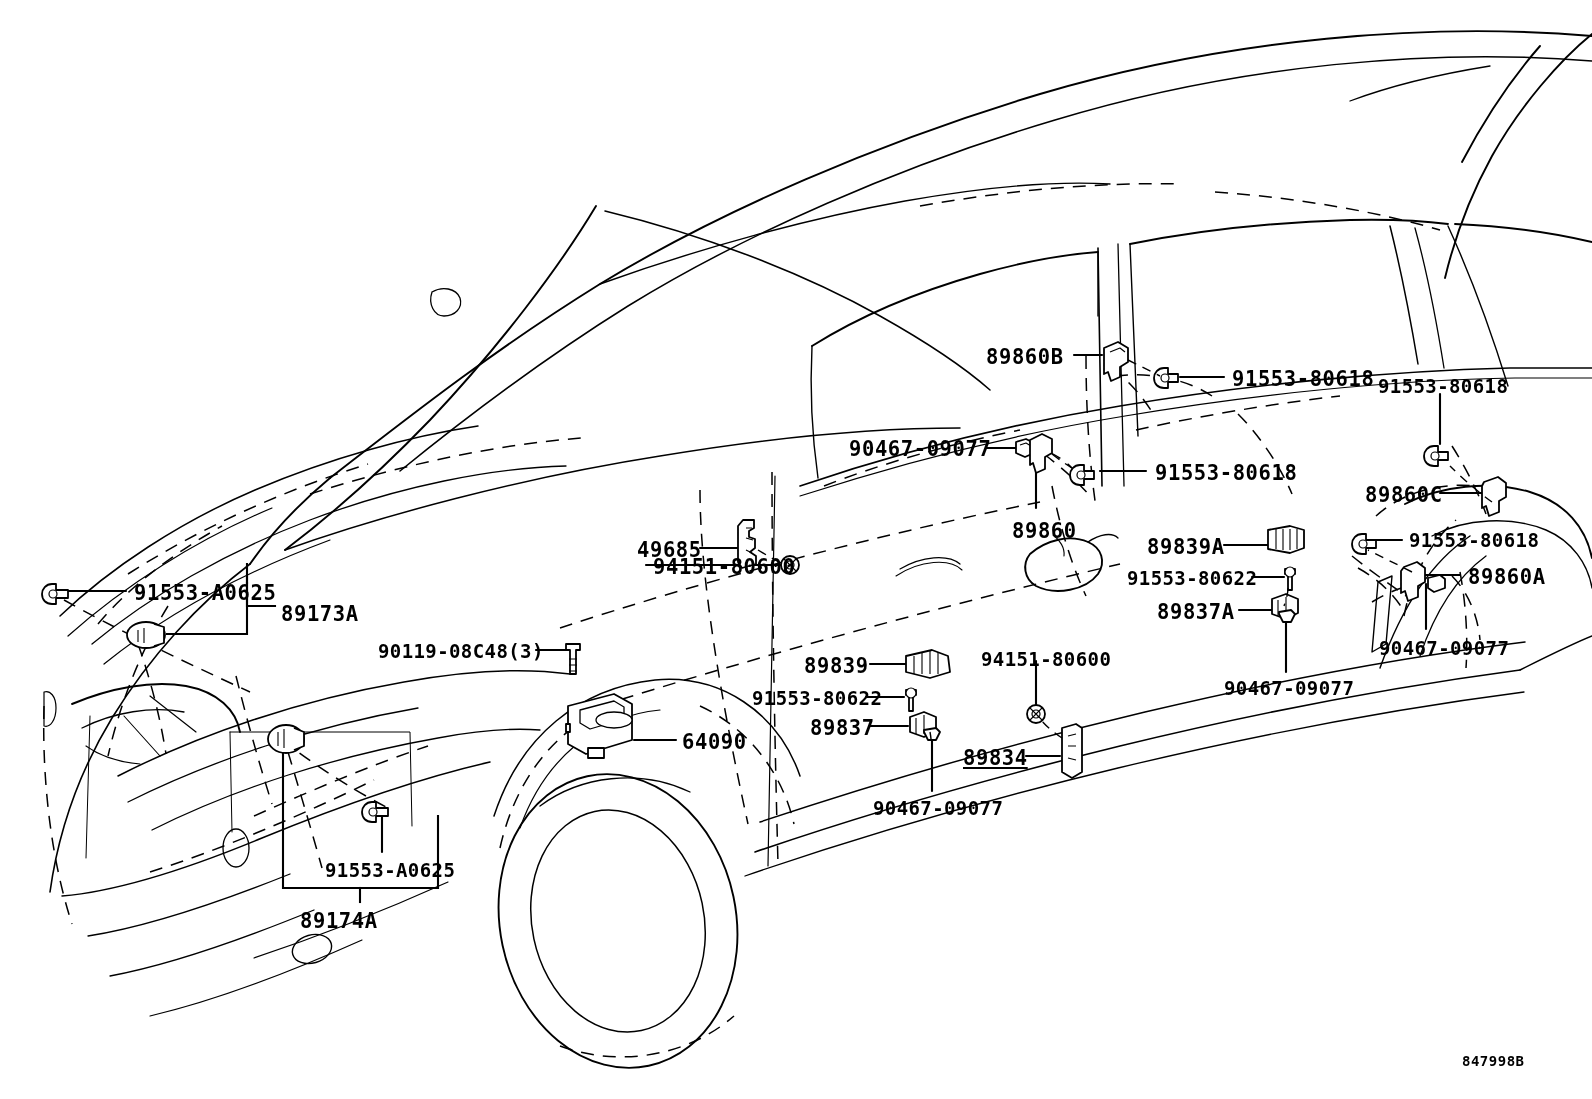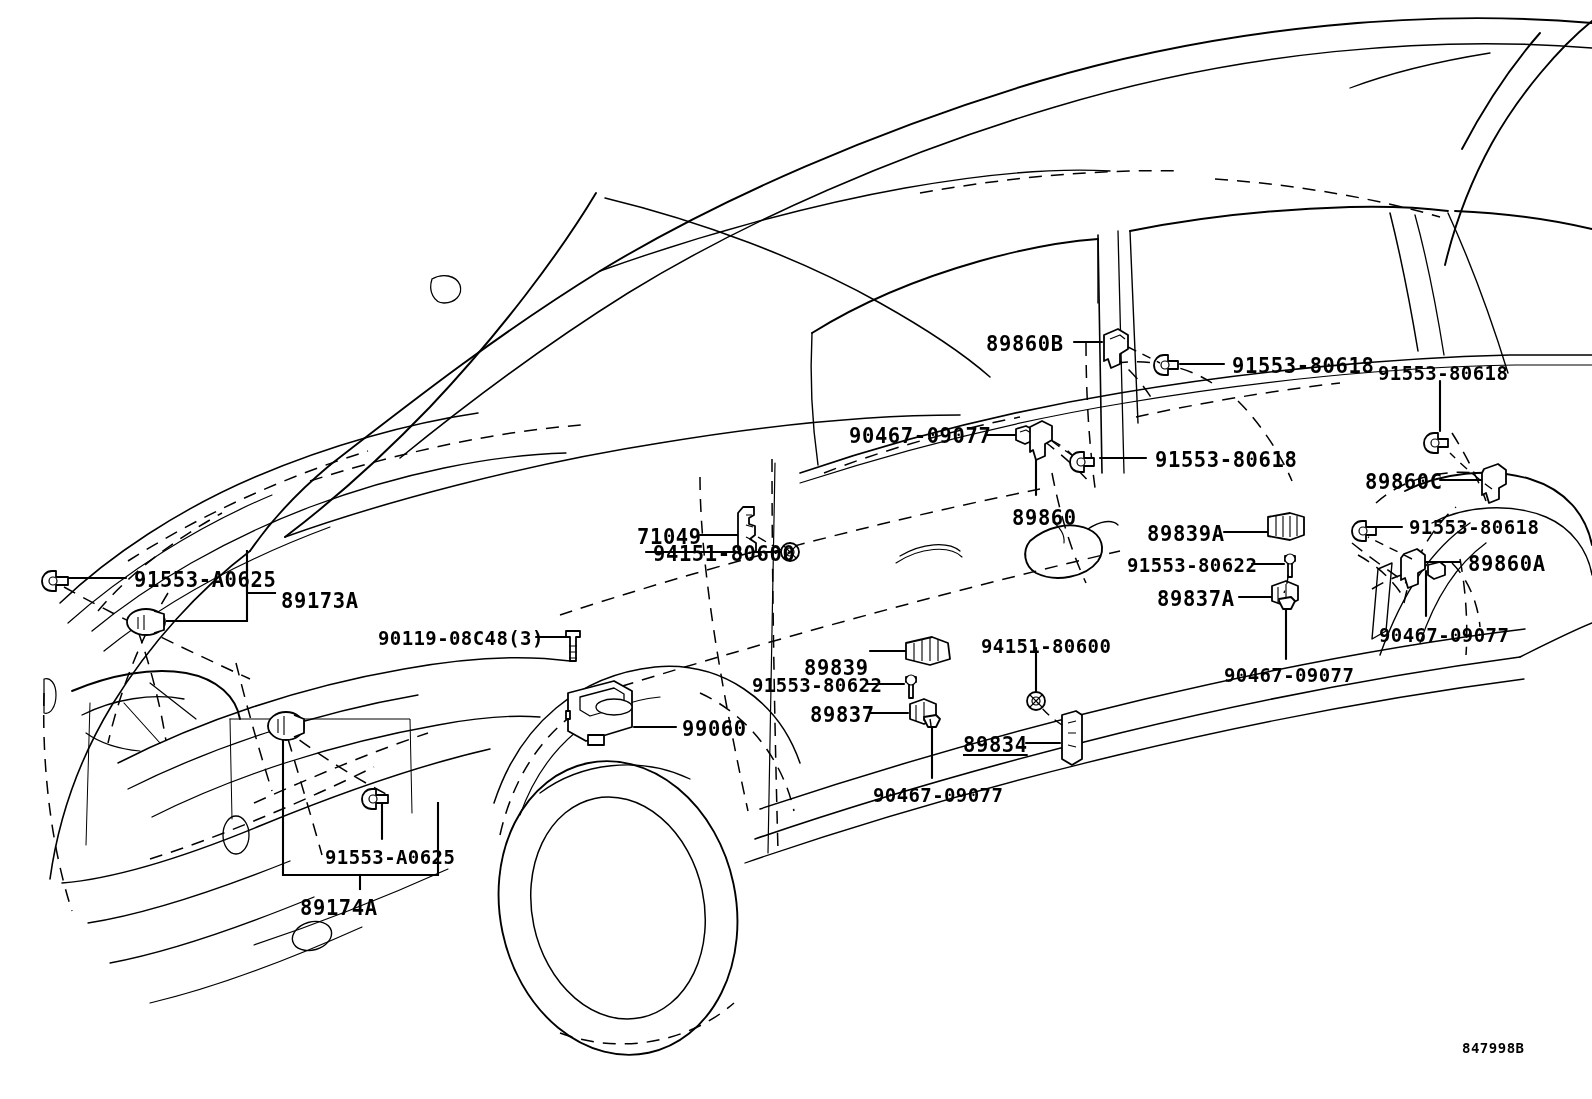--- a/index.html
+++ b/index.html
@@ -1,18 +1,18 @@
 <!DOCTYPE html>
 <html><head>
 <meta charset="utf-8">
 <style>
   html,body{margin:0;padding:0;background:#fff;}
   body{width:1592px;height:1099px;position:relative;overflow:hidden;
        font-family:"DejaVu Sans Mono","Liberation Mono",monospace;}
-  #stage{position:absolute;left:0;top:3px;width:1592px;height:827px;}
+  #stage{position:absolute;left:0;top:16px;width:1592px;height:827px;}
   svg.layer{position:absolute;left:0;top:0;width:1592px;height:1099px;}
   .lbl{position:absolute;font-family:"DejaVu Sans Mono","Liberation Mono",monospace;
        font-weight:bold;color:#000;white-space:nowrap;line-height:1;}
   .l20{font-size:20.5px;letter-spacing:0.6px;}
   .l19{font-size:19px;letter-spacing:0.4px;}
   .diagid{font-size:14px;font-weight:bold;letter-spacing:0.5px;}
 </style>
 </head>
 <body>
 
@@ -339,38 +339,38 @@
       <path d="M930 716 C932 726 932 740 932 756"></path>
     </g>
   </svg>
 
   <div class="lbl l20" style="left:986px;top:331px;">89860B</div>
   <div class="lbl l20" style="left:1232px;top:353px;">91553-80618</div>
   <div class="lbl l19" style="left:1378px;top:361px;">91553-80618</div>
   <div class="lbl l20" style="left:849px;top:423px;">90467-09077</div>
   <div class="lbl l20" style="left:1155px;top:447px;">91553-80618</div>
   <div class="lbl l20" style="left:1365px;top:469px;">89860C</div>
-  <div class="lbl l20" style="left:637px;top:524px;">71049</div>
+  <div class="lbl l20" style="left:637px;top:524px;">49685</div>
   <div class="lbl l20" style="left:1012px;top:505px;">89860</div>
   <div class="lbl l20" style="left:1147px;top:521px;">89839A</div>
   <div class="lbl l19" style="left:1409px;top:515px;">91553-80618</div>
   <div class="lbl l20" style="left:653px;top:541px;">94151-80600</div>
   <div class="lbl l19" style="left:1127px;top:553px;">91553-80622</div>
   <div class="lbl l20" style="left:1468px;top:551px;">89860A</div>
   <div class="lbl l20" style="left:134px;top:567px;">91553-A0625</div>
   <div class="lbl l20" style="left:281px;top:588px;">89173A</div>
   <div class="lbl l20" style="left:1157px;top:586px;text-align:center;">89837A</div>
   <div class="lbl l19" style="left:378px;top:626px;">90119-08C48(3)</div>
   <div class="lbl l19" style="left:1379px;top:623px;">90467-09077</div>
-  <div class="lbl l20" style="left:804px;top:640px;margin-top:15px;">89839</div>
+  <div class="lbl l20" style="left:804px;top:640px;">89839</div>
   <div class="lbl l19" style="left:981px;top:634px;">94151-80600</div>
   <div class="lbl l19" style="left:752px;top:673px;">91553-80622</div>
   <div class="lbl l19" style="left:1224px;top:663px;">90467-09077</div>
   <div class="lbl l20" style="left:810px;top:702px;">89837</div>
-  <div class="lbl l20" style="left:682px;top:716px;">99060</div>
+  <div class="lbl l20" style="left:682px;top:716px;">64090</div>
   <div class="lbl l20" style="left:963px;top:732px;text-decoration:underline;">89834</div>
   <div class="lbl l19" style="left:873px;top:783px;">90467-09077</div>
   <div class="lbl l19" style="left:325px;top:845px;">91553-A0625</div>
   <div class="lbl l20" style="left:300px;top:895px;">89174A</div>
 
   <div class="lbl diagid" style="left:1462px;top:1038px;">847998B</div>
 
 </div>
 
 </body></html>

